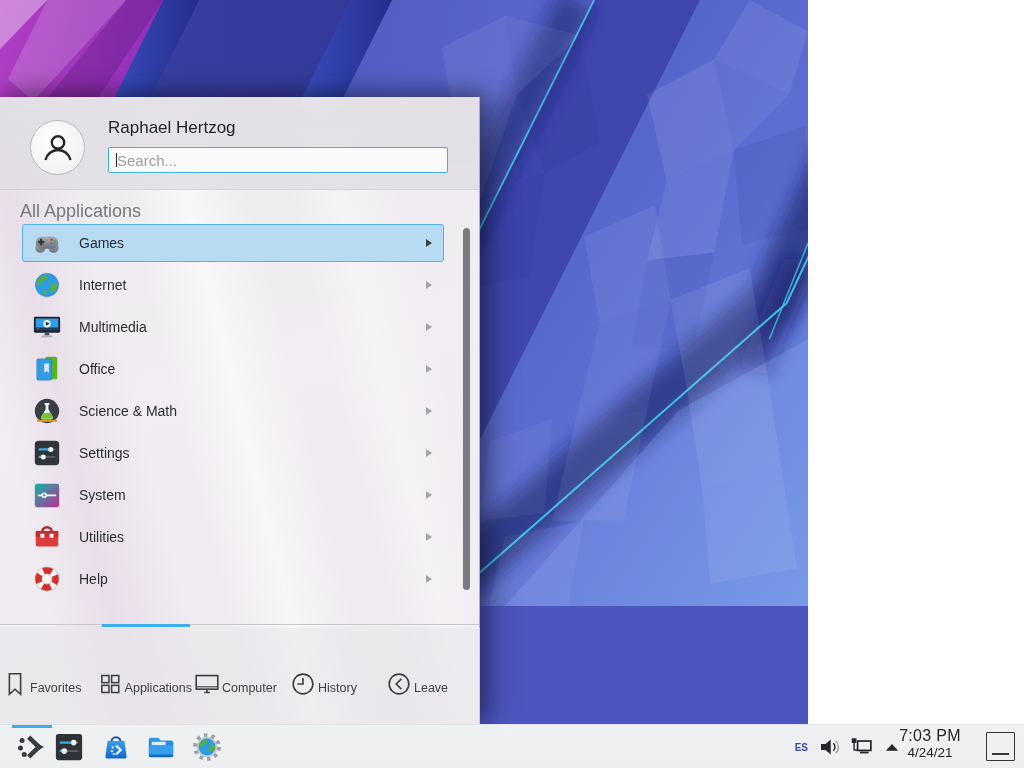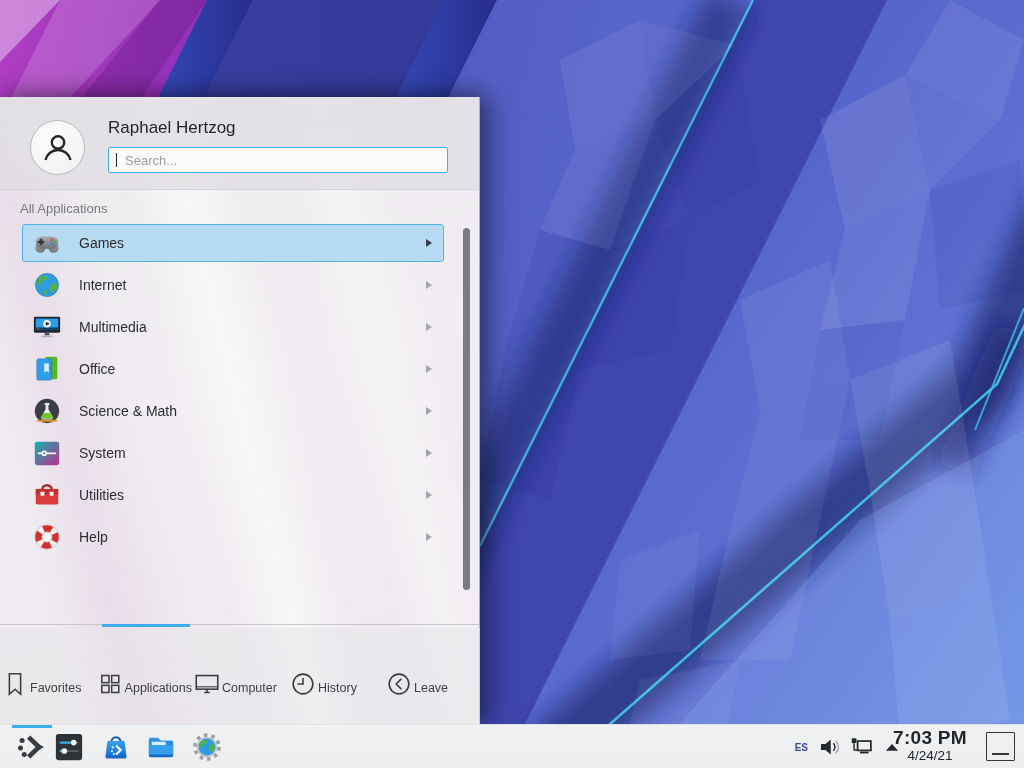--- a/index.html
+++ b/index.html
@@ -1,17 +1,17 @@
 <!DOCTYPE html>
 <html><head>
 <meta charset="utf-8">
 <style>
   * { margin:0; padding:0; box-sizing:border-box; }
   html,body { width:1024px; height:768px; overflow:hidden; font-family:"Liberation Sans", sans-serif; }
-  .stage { position:relative; width:1024px; height:768px; background:#4d55c0; }
+  .stage { position:relative; width:808px; height:768px; background:#4d55c0; }
 
   
   .wall { position:absolute; inset:0; }
 
   
   .menu { position:absolute; left:0; top:97px; width:480px; height:627px;
           background:linear-gradient(165deg,#edebee 0%,#f1edf2 45%,#eee9ef 100%);
           box-shadow:10px 0 26px rgba(0,0,0,.38), 0 -4px 18px rgba(0,0,0,.22);
           border-right:1px solid rgba(100,100,110,.45); }
   .menu::before { content:""; position:absolute; inset:0; pointer-events:none;
@@ -21,25 +21,25 @@
             linear-gradient(76deg, transparent 66%, rgba(255,255,255,.35) 74%, transparent 84%); }
   .hdr { position:absolute; left:0; top:0; width:100%; height:93px;
          background:linear-gradient(180deg, rgba(226,224,228,.92), rgba(224,221,226,.75));
          border-bottom:1px solid rgba(0,0,0,.06); }
   .avatar { position:absolute; left:30px; top:23px; width:55px; height:55px; border-radius:50%;
             background:radial-gradient(circle at 40% 35%, #fdfdfd, #efeff1); border:1px solid #b9b9bd;
             display:flex; align-items:center; justify-content:center; }
   .uname { position:absolute; left:108px; top:21px; font-size:17px; color:#232629; }
   .srchwrap { position:absolute; left:108px; top:50px; width:340px; height:26px; }
   .srch { width:100%; height:100%; border:1px solid #3daee9; border-radius:2px;
-          background:rgba(252,252,253,.92); padding-left:16px; font-size:13px;
+          background:rgba(252,252,253,.92); padding-left:8px; font-size:15px;
           font-family:"Liberation Sans", sans-serif; color:#232629; outline:none; }
   .srch::placeholder { color:#9a9da1; }
   .caret { position:absolute; left:8px; top:6px; width:1px; height:14px; background:#232629; }
-  .sect { position:absolute; left:20px; top:104px; font-size:13px; color:#75787b; }
+  .sect { position:absolute; left:20px; top:104px; font-size:18px; color:#75787b; }
 
   .list { position:absolute; left:0; top:125px; width:480px; height:402px; overflow:hidden; }
   .row { position:relative; height:42px; display:flex; align-items:center; }
   .row .hl { position:absolute; left:22px; right:36px; top:2px; bottom:2px; border-radius:3px; }
   .row.sel .hl { background:#b6dbf3; border:1px solid #53b2e5; }
   .ric { position:relative; width:30px; height:30px; margin-left:32px; flex:none; }
   .rlbl { position:relative; margin-left:17px; font-size:14px; color:#2b2e30; }
   .arr { position:absolute; right:48px; top:50%; transform:translateY(-50%);
          width:0; height:0; border-left:6px solid #a2a5a9; border-top:4.5px solid transparent; border-bottom:4.5px solid transparent; }
   .row.sel .arr { border-left-color:#3c3f42; }
@@ -53,21 +53,21 @@
   .tcap { margin-top:8px; font-size:12.5px; color:#3e4143; }
 
   
   .tbar { position:absolute; left:0; top:724px; width:1024px; height:44px;
           background:linear-gradient(180deg,#f0f1f2,#eceef0); border-top:1px solid #dfe1e3; }
   .tl-active { position:absolute; left:12px; top:0; width:40px; height:2.5px; background:#3daee9; }
   .ticon { position:absolute; top:7px; width:30px; height:30px; }
   .tray { position:absolute; top:0; height:44px; display:flex; align-items:center; }
   .kbd { font-size:10px; font-weight:bold; color:#3c4a99; }
   .clock { position:absolute; right:46px; top:3px; width:96px; text-align:center; color:#232629; line-height:1.05; }
-  .ctime { font-size:19px; letter-spacing:.3px;font-weight:bold; }
+  .ctime { font-size:16px; letter-spacing:.3px; }
   .cdate { font-size:13.5px; margin-top:1px; }
   .peek { position:absolute; right:9px; top:7px; width:29px; height:29px; border:1.6px solid #33373a; border-radius:1px; }
   .peek::after { content:""; position:absolute; left:5px; right:5px; bottom:5px; height:1.6px; background:#33373a; }
 </style>
 </head>
 <body>
 
 <div class="stage">
 
   <svg class="wall" viewBox="0 0 1024 768" preserveAspectRatio="none">
@@ -242,20 +242,33 @@
         <div class="ric"><svg width="30" height="30" viewBox="0 0 32 32">
           <circle cx="16" cy="16" r="13" fill="#3a3f45"></circle>
           <path d="M13.5,7.5 h5 v2 h-1 v4.5 l4.5,8 a2,2 0 0 1 -1.8,3 h-8.4 a2,2 0 0 1 -1.8,-3 l4.5,-8 v-4.5 h-1 z" fill="#eef2f4"></path>
           <path d="M12.2,18 l-2.3,4.3 a1.3,1.3 0 0 0 1.2,2 h9.8 a1.3,1.3 0 0 0 1.2,-2 l-2.3,-4.3 z" fill="#78c430"></path>
           <rect x="5" y="25.2" width="22" height="2.2" rx="1.1" fill="#e0972f"></rect>
         </svg></div>
         <div class="rlbl">Science &amp; Math</div>
         <span class="arr"></span>
       </div>
 
+      <div class="row">
+        <div class="ric"><svg width="30" height="30" viewBox="0 0 32 32">
+          <rect x="3" y="3" width="26" height="26" rx="4" fill="#31353a"></rect>
+          <rect x="7" y="11" width="13" height="2.4" rx="1.2" fill="#3daee9"></rect>
+          <rect x="20" y="11.6" width="5" height="1.2" fill="#6b7075"></rect>
+          <circle cx="20" cy="12.2" r="2.7" fill="#f2f4f5"></circle>
+          <rect x="7" y="19" width="5" height="2.4" rx="1.2" fill="#3daee9"></rect>
+          <rect x="12" y="19.6" width="13" height="1.2" fill="#6b7075"></rect>
+          <circle cx="12" cy="20.2" r="2.7" fill="#f2f4f5"></circle>
+        </svg></div>
+        <div class="rlbl">Settings</div>
+        <span class="arr"></span>
+      </div>
 
       <div class="row">
         <div class="ric"><svg width="30" height="30" viewBox="0 0 32 32">
           <defs>
                 <linearGradient id="sy" x1="0" y1="0" x2="1" y2="1">
                   <stop offset="0" stop-color="#0fb3a9"></stop>
                   <stop offset="1" stop-color="#c02d90"></stop>
                 </linearGradient>
               </defs>
           <rect x="3" y="4" width="26" height="25" rx="2.5" fill="url(#sy)"></rect>

